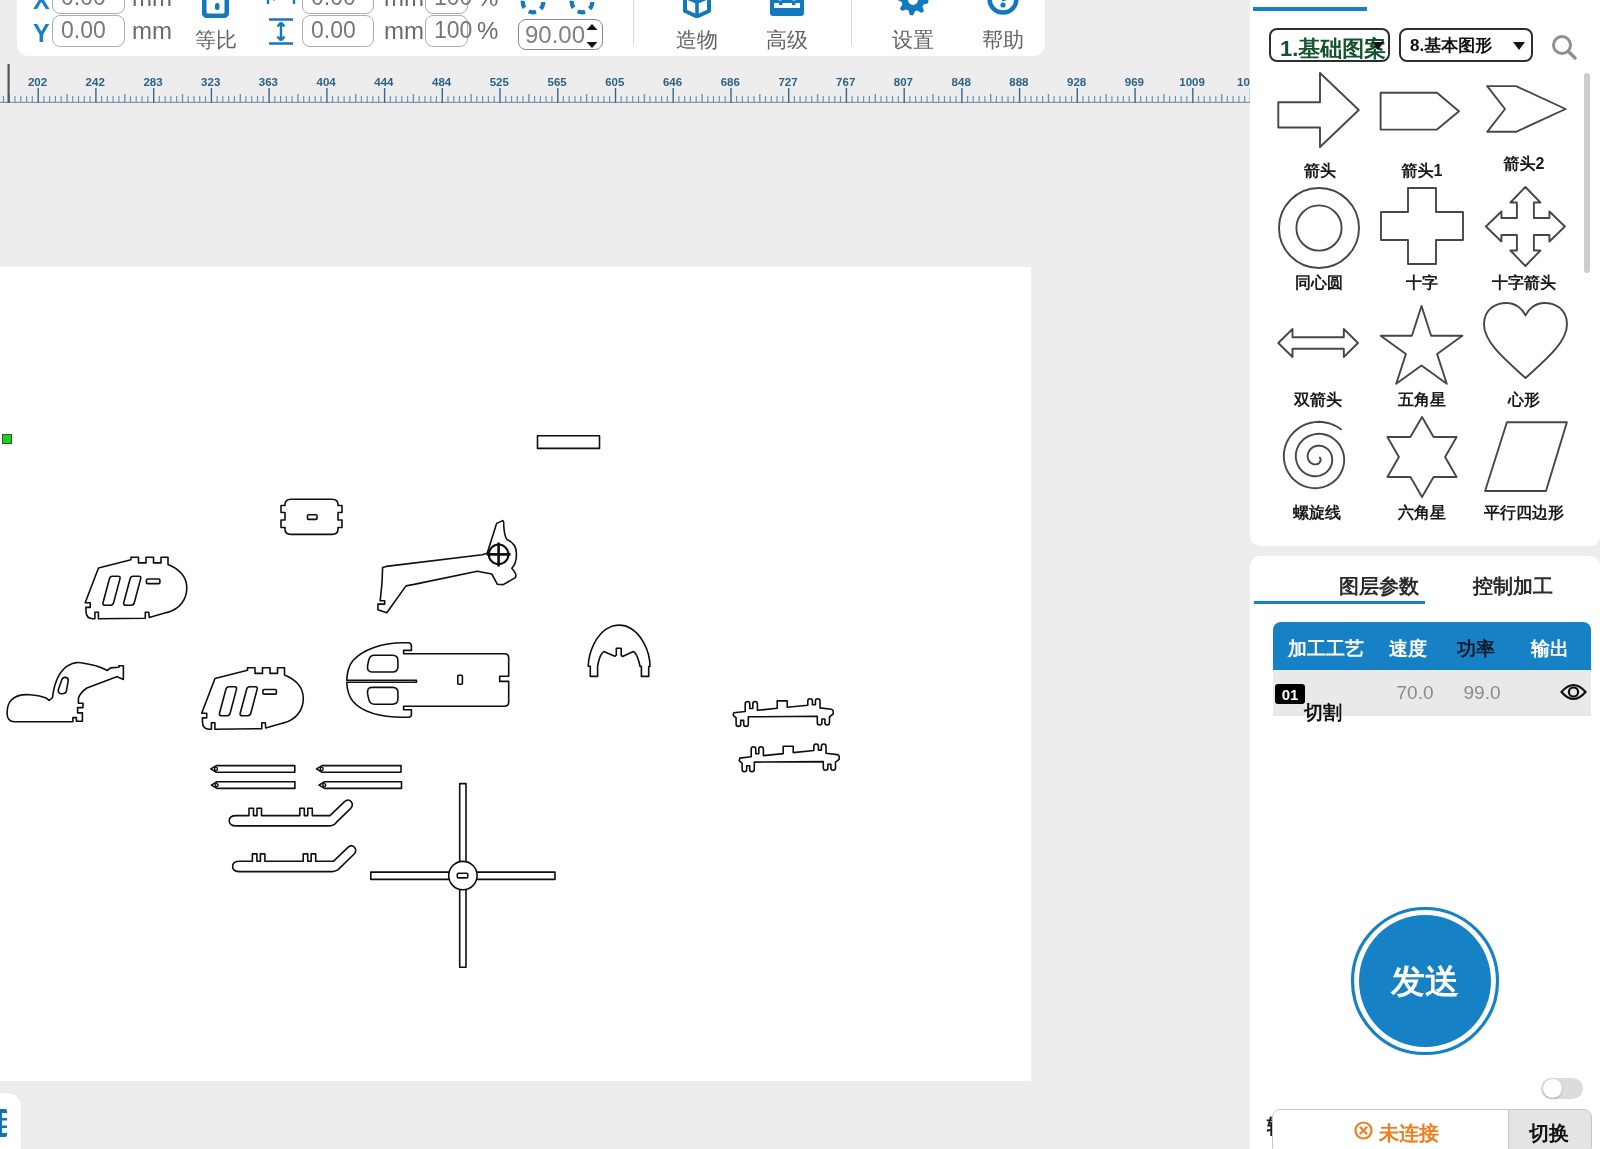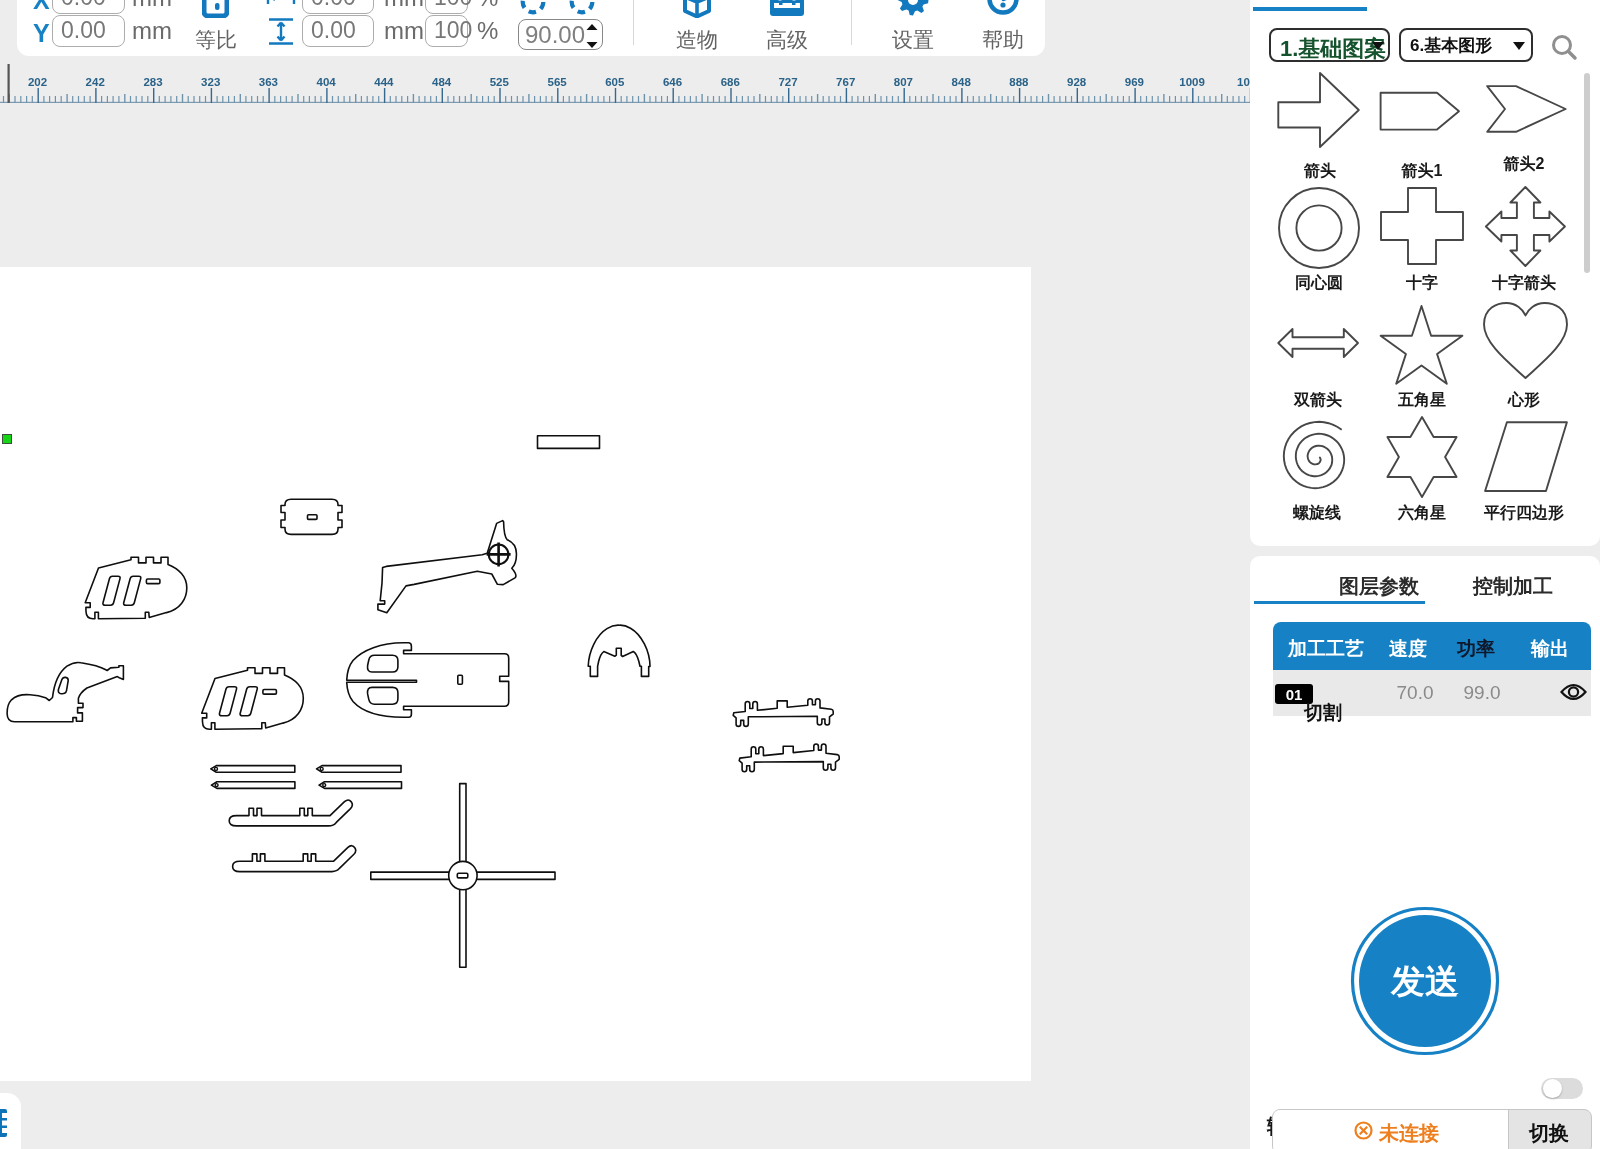--- a/index.html
+++ b/index.html
@@ -396,21 +396,21 @@
   </svg>
 
 <div class="abs" style="left:1250px;top:0;width:350px;height:1149px;background:#ededed;">
 
   <div class="abs" style="left:0;top:-12px;width:350px;height:558px;background:#fff;border-radius:10px;"></div>
   <div class="abs" style="left:3px;top:6.5px;width:114px;height:4px;background:#1681c4;"></div>
   <div class="abs" style="left:19px;top:28px;width:121px;height:34px;border:2px solid #2e2e2e;border-radius:8px;background:#fff;font-size:22px;font-weight:bold;color:#14532d;padding:4px 0 0 9px;">1.基础图案</div>
   <svg class="abs" style="left:122px;top:42px" width="12" height="8" viewBox="0 0 12 8">
       <path d="M0,0 L12,0 L6,8 Z" fill="#111"></path>
     </svg>
-  <div class="abs" style="left:149px;top:28px;width:134px;height:34px;border:2px solid #2e2e2e;border-radius:8px;background:#fff;font-size:17px;font-weight:bold;color:#111;padding:4px 0 0 9px;">6.基本图形</div>
+  <div class="abs" style="left:149px;top:28px;width:134px;height:34px;border:2px solid #2e2e2e;border-radius:8px;background:#fff;font-size:17px;font-weight:bold;color:#111;padding:4px 0 0 9px;">8.基本图形</div>
   <svg class="abs" style="left:263px;top:42px" width="12" height="8" viewBox="0 0 12 8">
       <path d="M0,0 L12,0 L6,8 Z" fill="#111"></path>
     </svg>
   <svg class="abs" style="left:300px;top:33px" width="28" height="28" viewBox="0 0 28 28">
       <circle cx="12" cy="12" r="8.5" fill="none" stroke="#8f8f8f" stroke-width="3"></circle>
       <path d="M18.5,18.5 L25,25" stroke="#8f8f8f" stroke-width="3.5" stroke-linecap="round"></path>
     </svg>
   <svg width="350" height="540" viewBox="0 0 350 540" style="position:absolute;left:0;top:0">
       <path d="M28.3,102.2 L70,102.2 L70,73 L108.8,110 L70,147 L70,127.5 L28.3,127.5 Z" fill="none" stroke="#474747" stroke-width="1.9" stroke-linejoin="round"></path>
       <path d="M130.6,92.7 L187,92.7 L209,111.2 L187,129.6 L130.6,129.6 Z" fill="none" stroke="#474747" stroke-width="1.9" stroke-linejoin="round"></path>
@@ -443,21 +443,21 @@
   <div class="abs" style="left:0;top:556px;width:350px;height:593px;background:#fff;border-radius:10px 10px 0 0;"></div>
   <div class="tab" style="left:51px;top:573px;margin-left:38px;">图层参数</div>
   <div class="tab" style="left:223px;top:573px;">控制加工</div>
   <div class="abs" style="left:4px;top:601px;width:171px;height:3px;background:#1681c4;"></div>
   <div class="abs" style="left:23px;top:622px;width:318px;height:48px;background:#1681c4;border-radius:8px 8px 0 0;"></div>
   <div class="abs" style="left:38px;top:636px;font-size:19px;font-weight:bold;color:#fff;">加工工艺</div>
   <div class="abs" style="left:139px;top:636px;font-size:19px;font-weight:bold;color:#fff;">速度</div>
   <div class="abs" style="left:207px;top:636px;font-size:19px;font-weight:bold;color:#0f172a;">功率</div>
   <div class="abs" style="left:281px;top:636px;font-size:19px;font-weight:bold;color:#fff;text-align:right;">输出</div>
   <div class="abs" style="left:23px;top:670px;width:318px;height:46px;background:#e9e9e9;">
-    <div class="abs" style="left:2px;top:14px;width:38px;height:20px;background:#000;border-radius:3px;color:#fff;font-size:15px;font-weight:bold;text-align:center;padding-top:2px;">01</div>
+    <div class="abs" style="left:2px;top:14px;width:30px;height:20px;background:#000;border-radius:3px;color:#fff;font-size:15px;font-weight:bold;text-align:center;padding-top:2px;">01</div>
     <div class="abs" style="left:31px;top:30px;font-size:19px;font-weight:bold;color:#111;">切割</div>
     <div class="abs" style="left:119px;top:12px;width:46px;font-size:19px;color:#8a8a8a;text-align:center;">70.0</div>
     <div class="abs" style="left:186px;top:12px;width:46px;font-size:19px;color:#8a8a8a;text-align:center;">99.0</div>
     <svg width="27" height="18" viewBox="0 0 27 18" style="position:absolute;left:287px;top:13px">
         <path d="M1.5,9 Q13.5,-5 25.5,9 Q13.5,23 1.5,9 Z" fill="none" stroke="#111" stroke-width="2.2"></path>
         <circle cx="13.5" cy="9" r="4.6" fill="none" stroke="#111" stroke-width="2.2"></circle>
       </svg>
   </div>
 
   <svg class="abs" style="left:100px;top:906px" width="150" height="150" viewBox="0 0 150 150">

